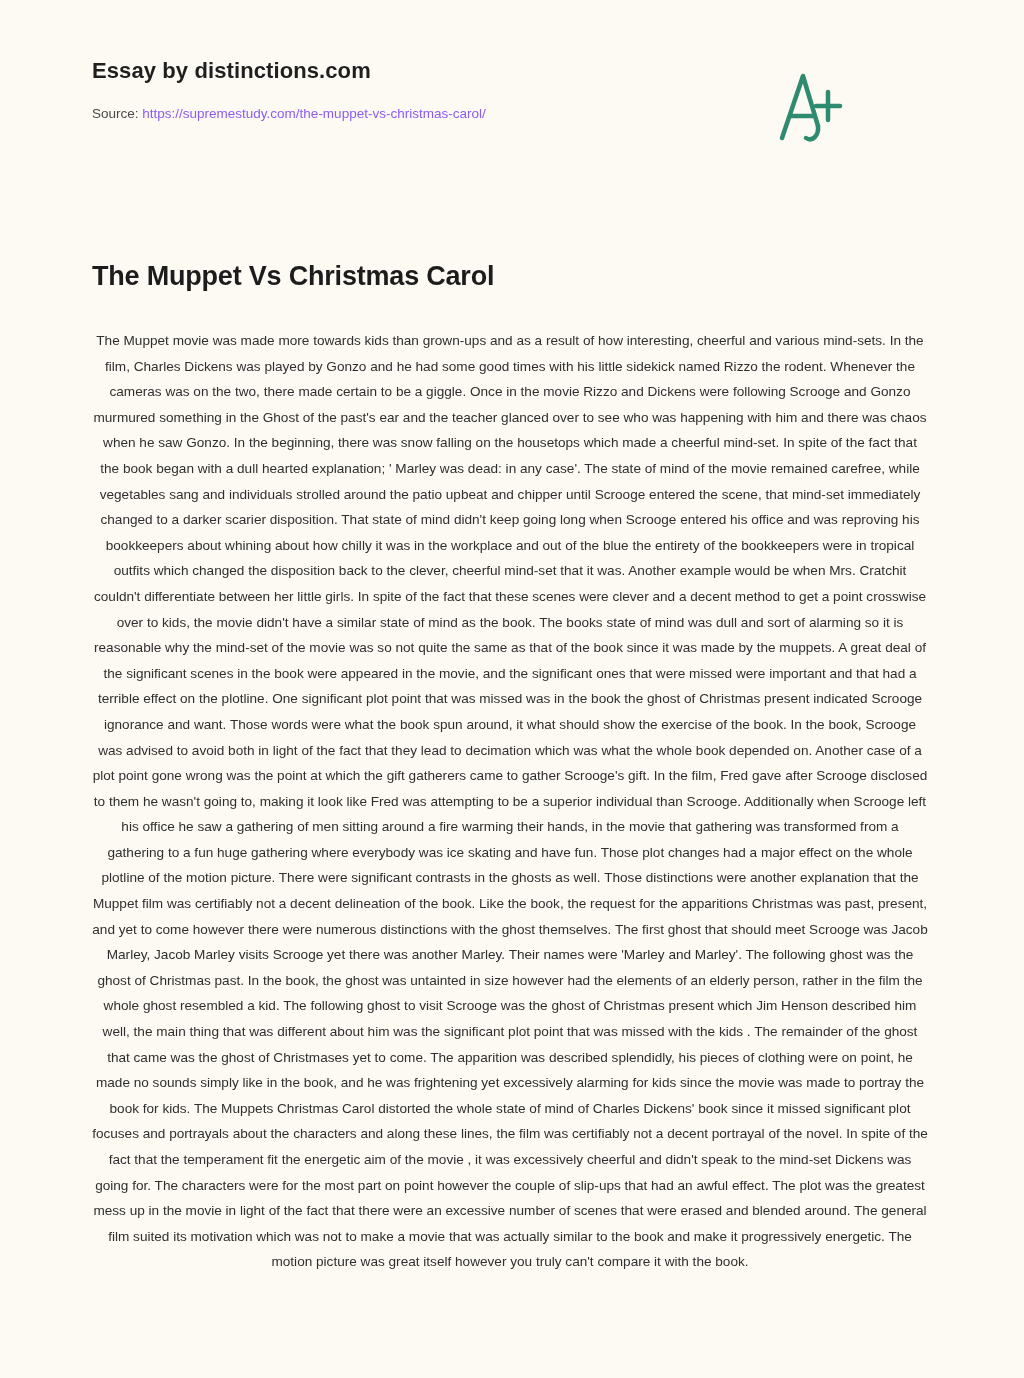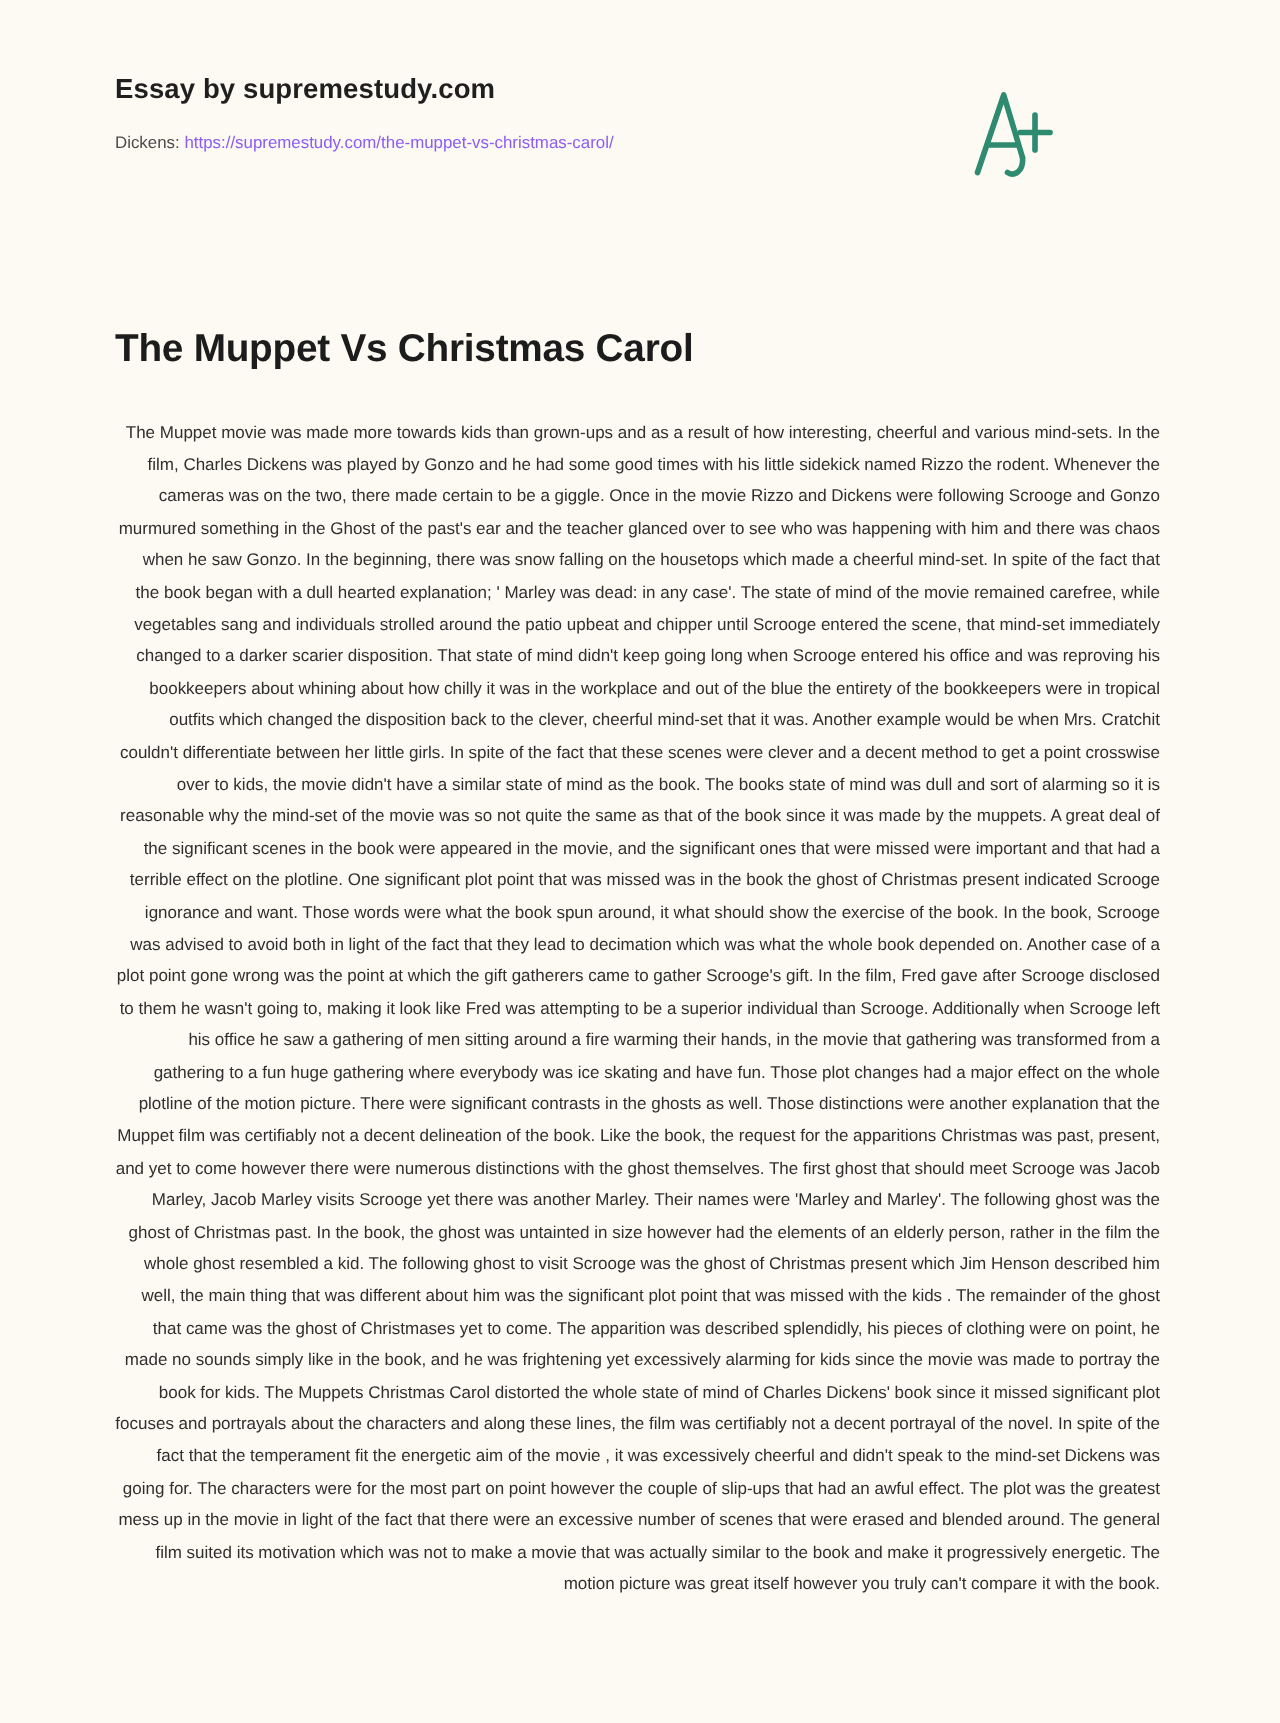--- a/index.html
+++ b/index.html
@@ -42,43 +42,43 @@
     right: 168px;
     top: 62px;
     width: 90px;
     height: 90px;
   }
   .logo svg { display: block; }
   .content {
     padding: 0 96px 40px 92px;
   }
   .doc-title {
-    font-size: 31px;
+    font-size: 27px;
     font-weight: bold;
     color: #1c1c1c;
     margin: 140px 0 0 0;
     letter-spacing: -0.2px;
   }
   .doc-body {
     margin-top: 36px;
     font-size: 13.6px;
     line-height: 25.6px;
     color: #2f2f2f;
-    text-align: right;
+    text-align: center;
   }
 </style>
 </head>
 <body>
 
 <div class="page">
 
   <div class="header">
-    <div class="brand">Essay by supremestudy.com</div>
+    <div class="brand">Essay by distinctions.com</div>
     <div class="source-line">
-      <span>Dickens:</span>
+      <span>Source:</span>
       <a class="source-url" href="#">https://supremestudy.com/the-muppet-vs-christmas-carol/</a>
     </div>
     <div class="logo">
       <svg viewBox="0 0 90 90" width="90" height="90" aria-hidden="true">
         <g fill="none" stroke="#2e8b6f" stroke-width="4.5" stroke-linecap="round" stroke-linejoin="round">
           <path d="M16 76 L37 14 L52 64"></path>
           <path d="M24 54 L47 54"></path>
           <path d="M52 64 C53 74 46 80 40 76"></path>
           <path d="M62 30 L62 58"></path>
           <path d="M50 44 L74 44"></path>

